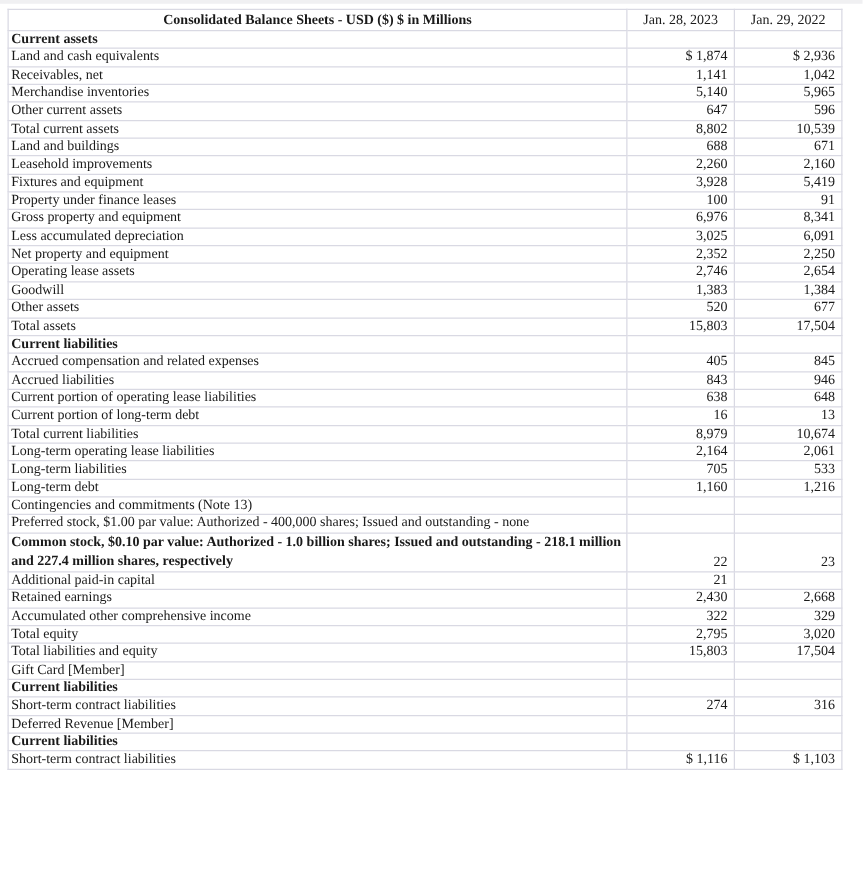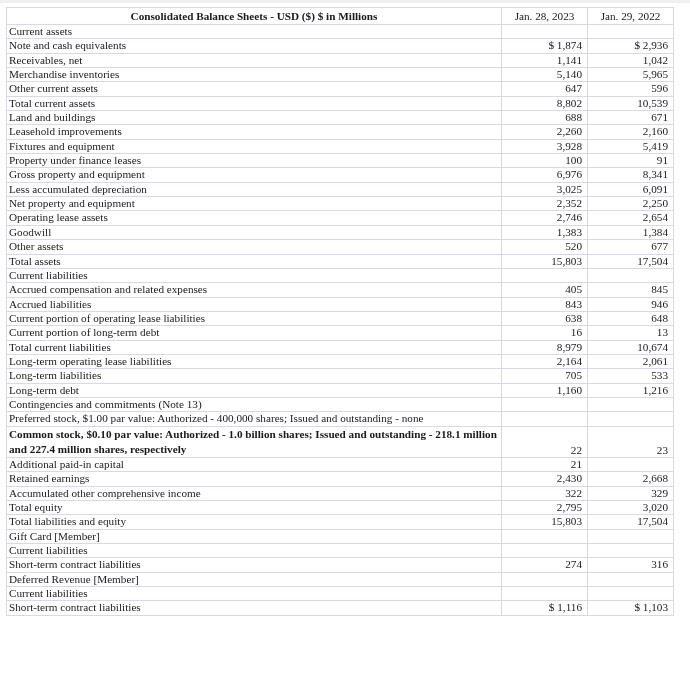--- a/index.html
+++ b/index.html
@@ -10,21 +10,21 @@
              border-collapse: collapse; table-layout: fixed; font-size: 11.2px; }
   table.bs col.c0 { width: 495px; }
   table.bs col.c1 { width: 86px; }
   table.bs col.c2 { width: 86px; }
   table.bs td, table.bs th { border: 1px solid #d9d9e3; padding: 0 3px; line-height: 13.35px;
              height: 13.35px; white-space: nowrap; overflow: hidden; vertical-align: middle; }
   table.bs th { font-weight: normal; text-align: center; height: 16px; line-height: 16px; }
   table.bs th.title { font-weight: bold; }
   table.bs td.num { text-align: right; padding-right: 5px; }
   table.bs td.label { text-align: left; padding-left: 2px; }
-  table.bs tr.bold td.label { font-weight: normal; }
+  table.bs tr.bold td.label { font-weight: bold; }
   table.bs tr.wrap td.label { white-space: normal; line-height: 14.35px; height: 28.7px; font-weight: bold; }
   table.bs tr.wrap td.num { vertical-align: top; padding-top: 17px; }
 </style>
 </head>
 <body>
 
 <div class="topstrip"></div>
 
 <table class="bs">
   <colgroup>
@@ -39,21 +39,21 @@
       <th>Jan. 29, 2022</th>
     </tr>
   </thead>
   <tbody id="rows">
       <tr class="bold">
         <td class="label">Current assets</td>
         <td class="num"></td>
         <td class="num"></td>
       </tr>
       <tr>
-        <td class="label">Note and cash equivalents</td>
+        <td class="label">Land and cash equivalents</td>
         <td class="num">$ 1,874</td>
         <td class="num">$ 2,936</td>
       </tr>
       <tr>
         <td class="label">Receivables, net</td>
         <td class="num">1,141</td>
         <td class="num">1,042</td>
       </tr>
       <tr>
         <td class="label">Merchandise inventories</td>

